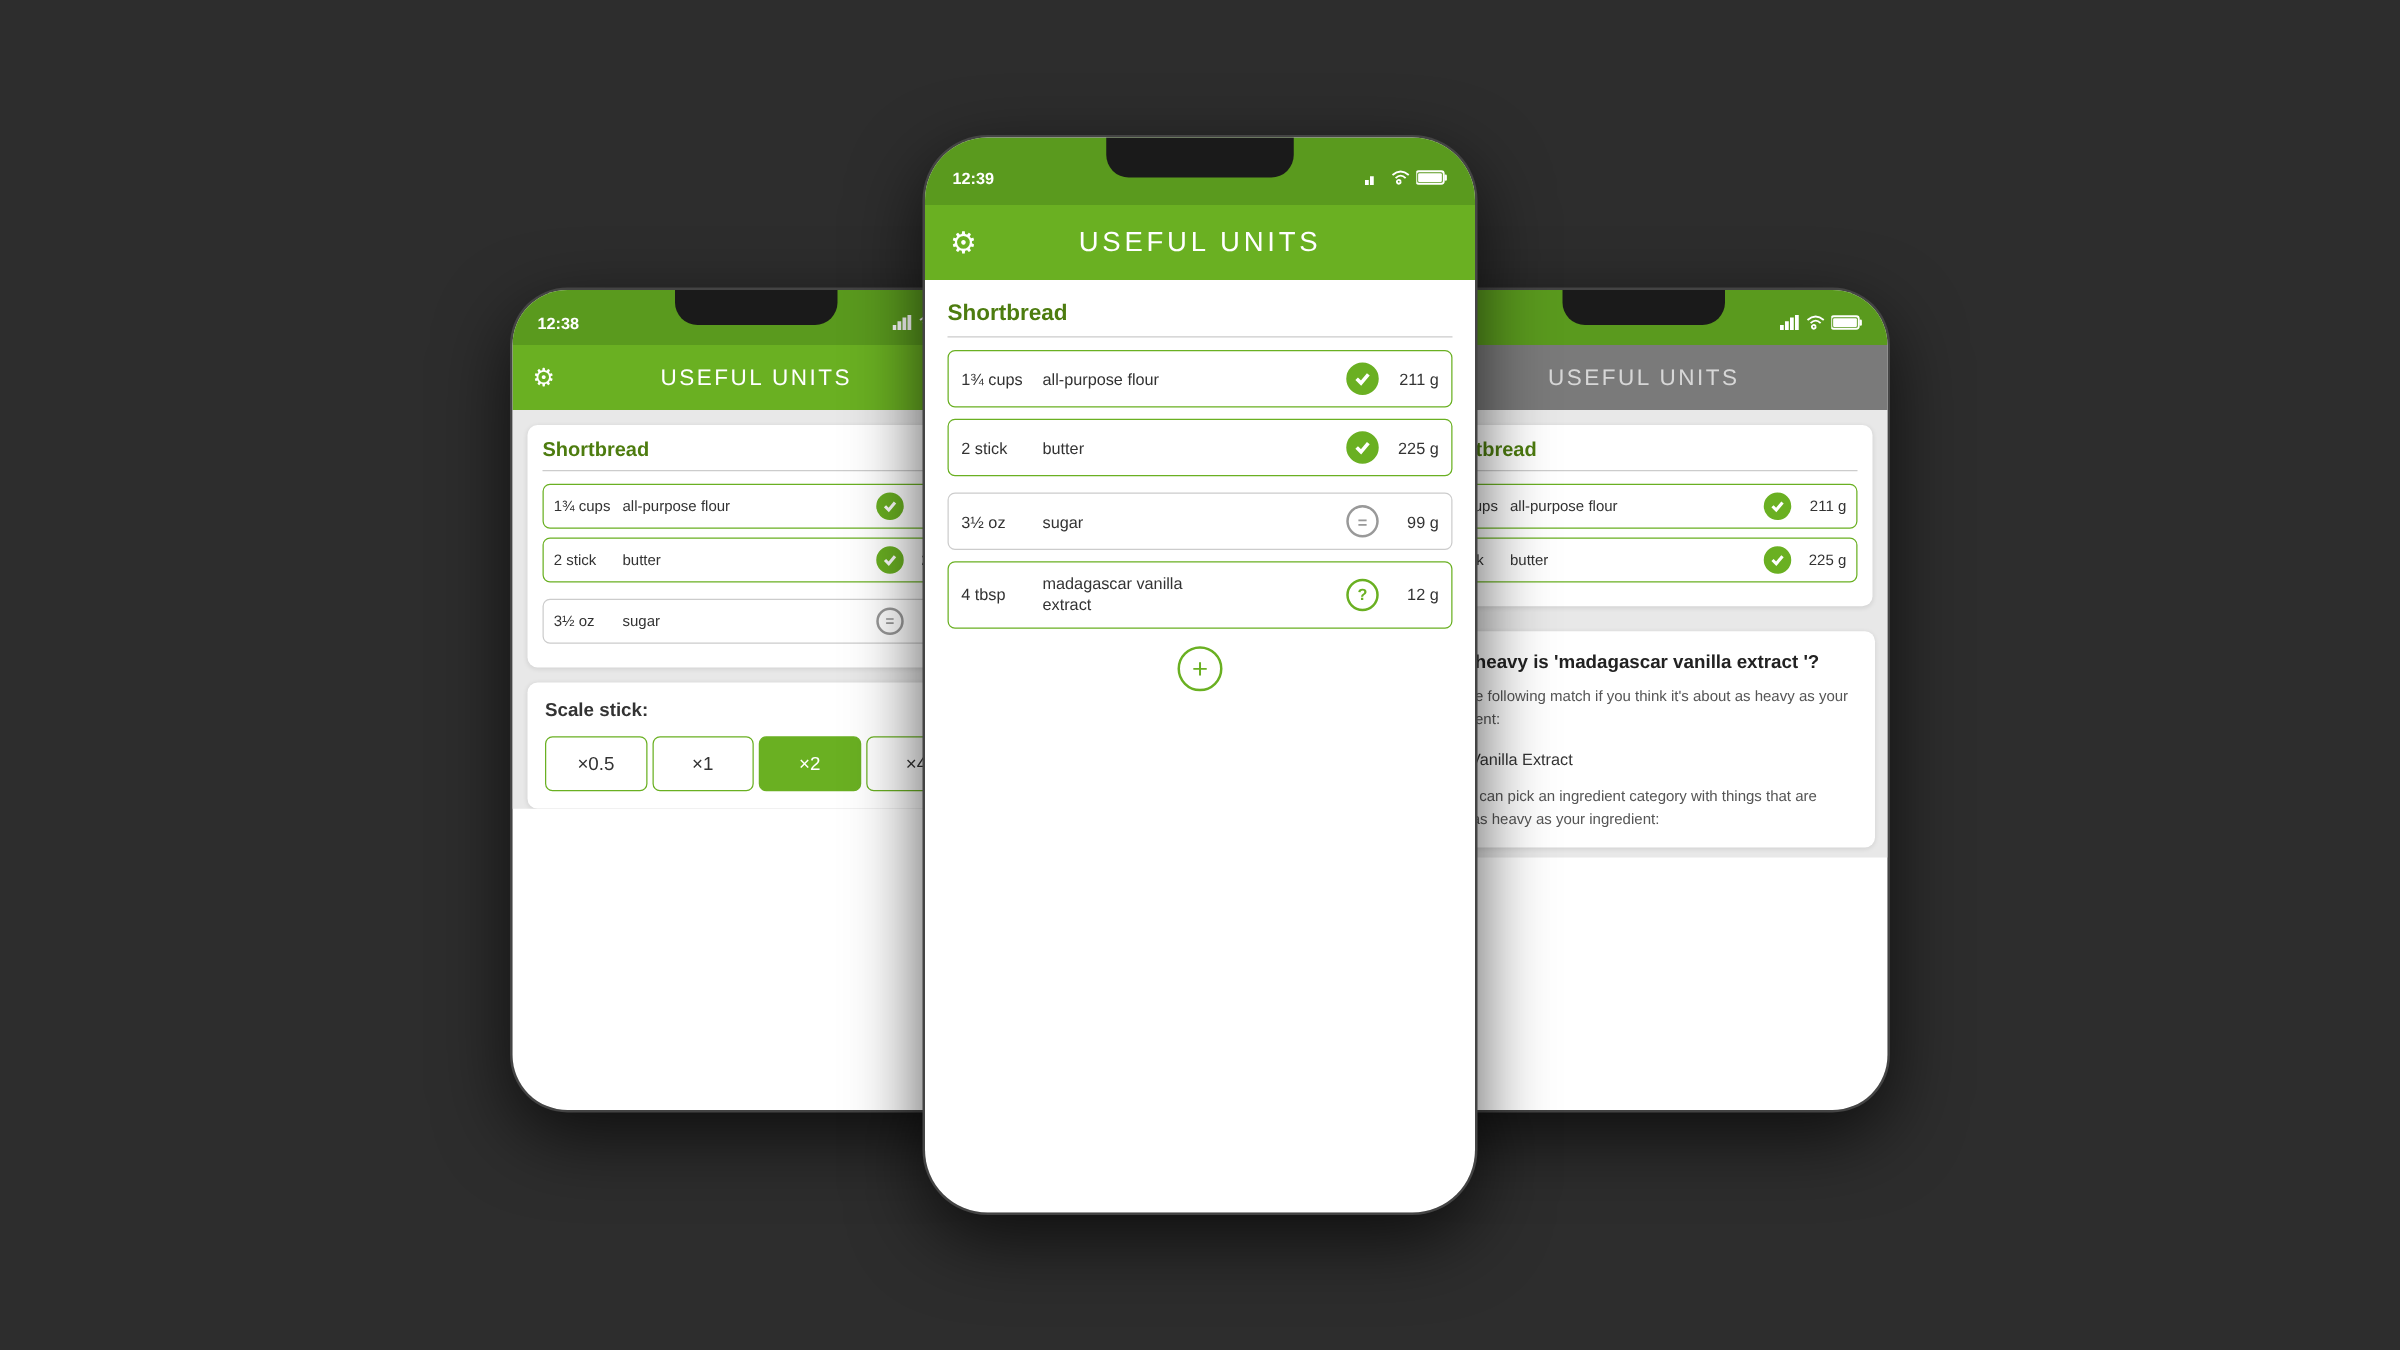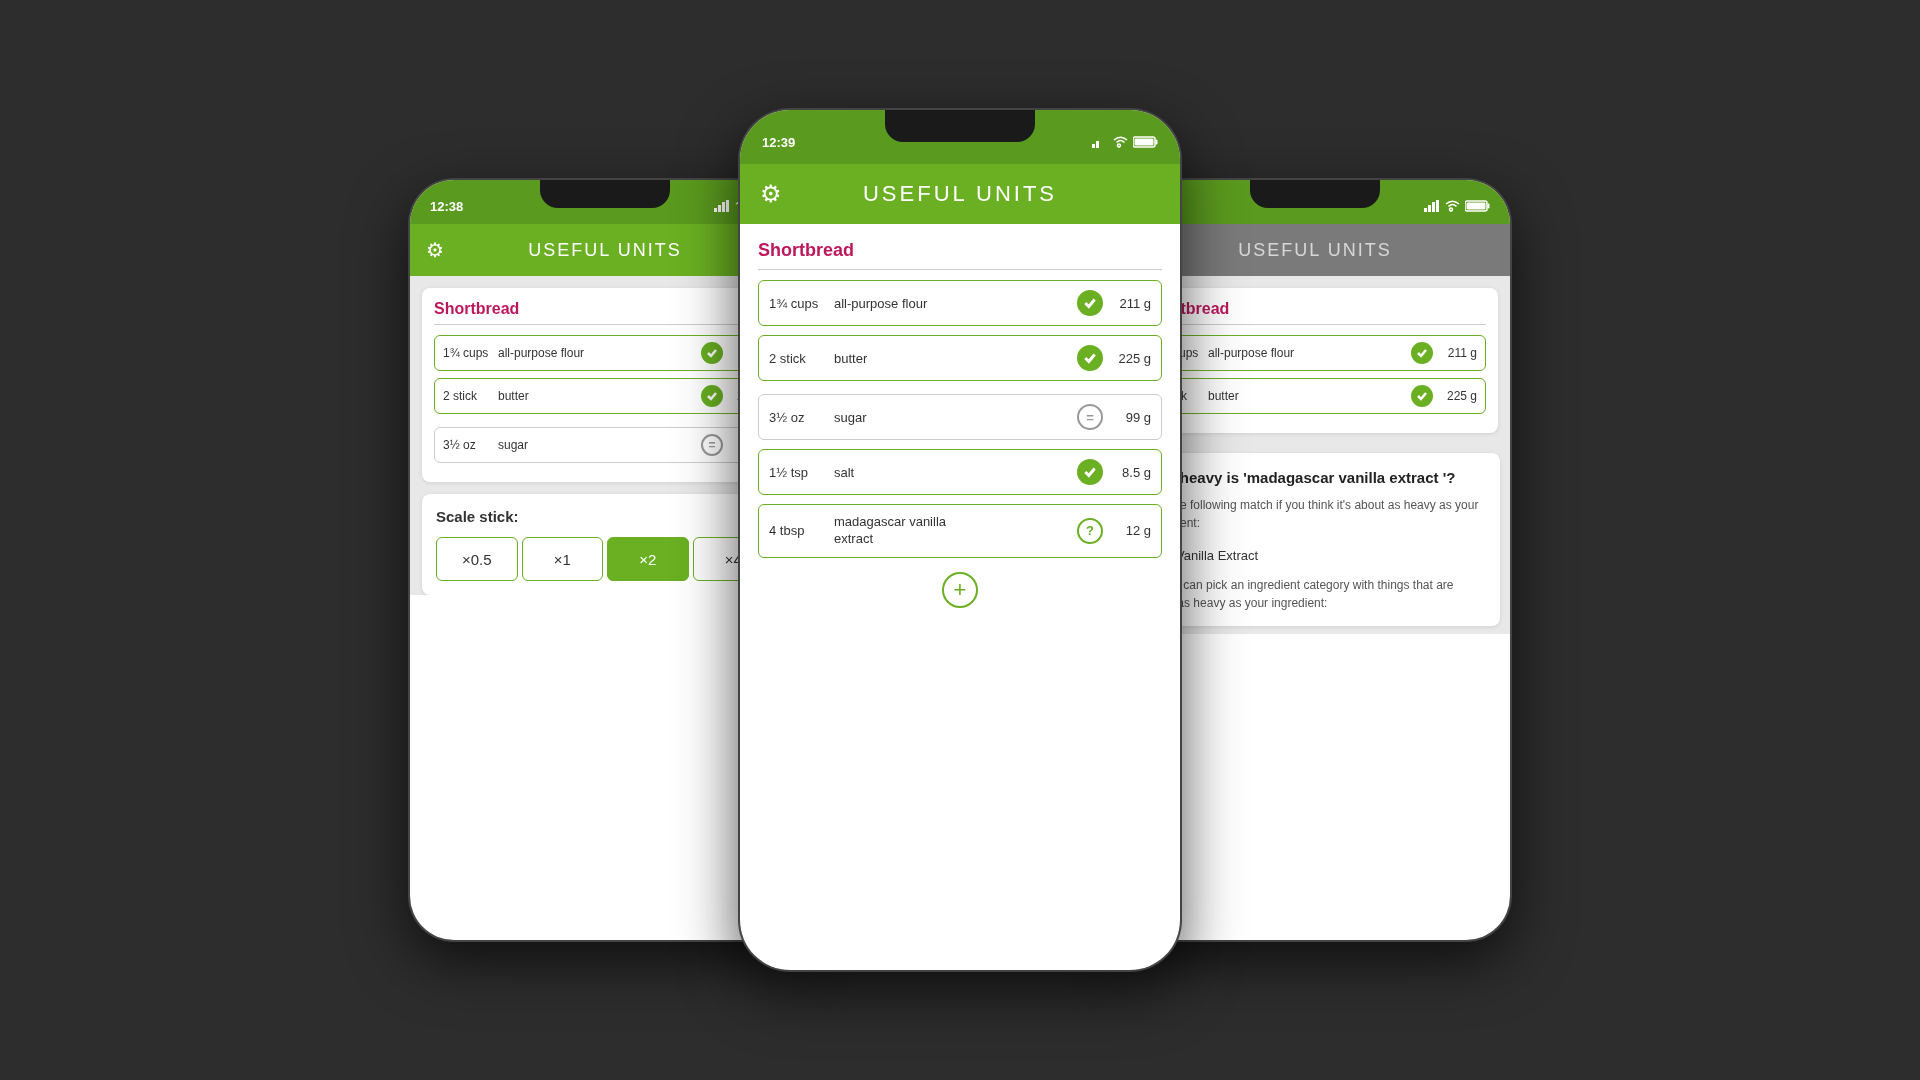--- a/index.html
+++ b/index.html
@@ -28,21 +28,21 @@
     .phone {
       position: relative;
       border-radius: 50px;
       background: #1a1a1a;
       box-shadow: 0 0 0 2px #444, 0 20px 60px rgba(0,0,0,0.7);
     }
 
     
     .phone-side {
       width: 390px;
-      height: 760px;
+      height: 656px;
       border-radius: 44px;
       z-index: 1;
     }
     .phone-left {
       margin-right: -60px;
       margin-top: 40px;
     }
     .phone-right {
       margin-left: -60px;
       margin-top: 40px;
@@ -162,21 +162,21 @@
       background: white;
       margin: 12px;
       border-radius: 8px;
       padding: 12px;
       box-shadow: 0 1px 4px rgba(0,0,0,0.1);
     }
 
     .recipe-title {
       font-size: 16px;
       font-weight: 600;
-      color: #be185d;
+      color: #4d7c0f;
       margin-bottom: 4px;
     }
     .recipe-title-center {
       font-size: 18px;
       margin-bottom: 8px;
     }
 
     .divider {
       height: 1px;
       background: #ccc;
@@ -551,30 +551,20 @@
             <span class="ing-grams ing-grams-center">225 g</span>
           </div>
 
           <div class="ingredient-row sugar-row">
             <span class="ing-amount ing-amount-center">3½ oz</span>
             <span class="ing-name ing-name-center">sugar</span>
             <div class="ing-check equals" style="width:26px;height:26px;font-size:13px;">=</div>
             <span class="ing-grams ing-grams-center">99 g</span>
           </div>
 
-          <div class="ingredient-row">
-            <span class="ing-amount ing-amount-center">1½ tsp</span>
-            <span class="ing-name ing-name-center">salt</span>
-            <div class="ing-check filled" style="width:26px;height:26px;">
-              <svg class="checkmark-svg checkmark-svg-center" viewBox="0 0 12 12">
-                  <polyline points="2,6 5,9 10,3"></polyline>
-                </svg>
-            </div>
-            <span class="ing-grams ing-grams-center">8.5 g</span>
-          </div>
 
           <div class="ingredient-row">
             <span class="ing-amount ing-amount-center">4  tbsp</span>
             <span class="ing-name ing-name-center" style="line-height:1.3">madagascar vanilla<br>extract</span>
             <div class="ing-check question" style="width:26px;height:26px;font-size:13px;border-color:#6ab022;color:#6ab022;">?</div>
             <span class="ing-grams ing-grams-center">12 g</span>
           </div>
         </div>
 
         <div class="add-btn">

